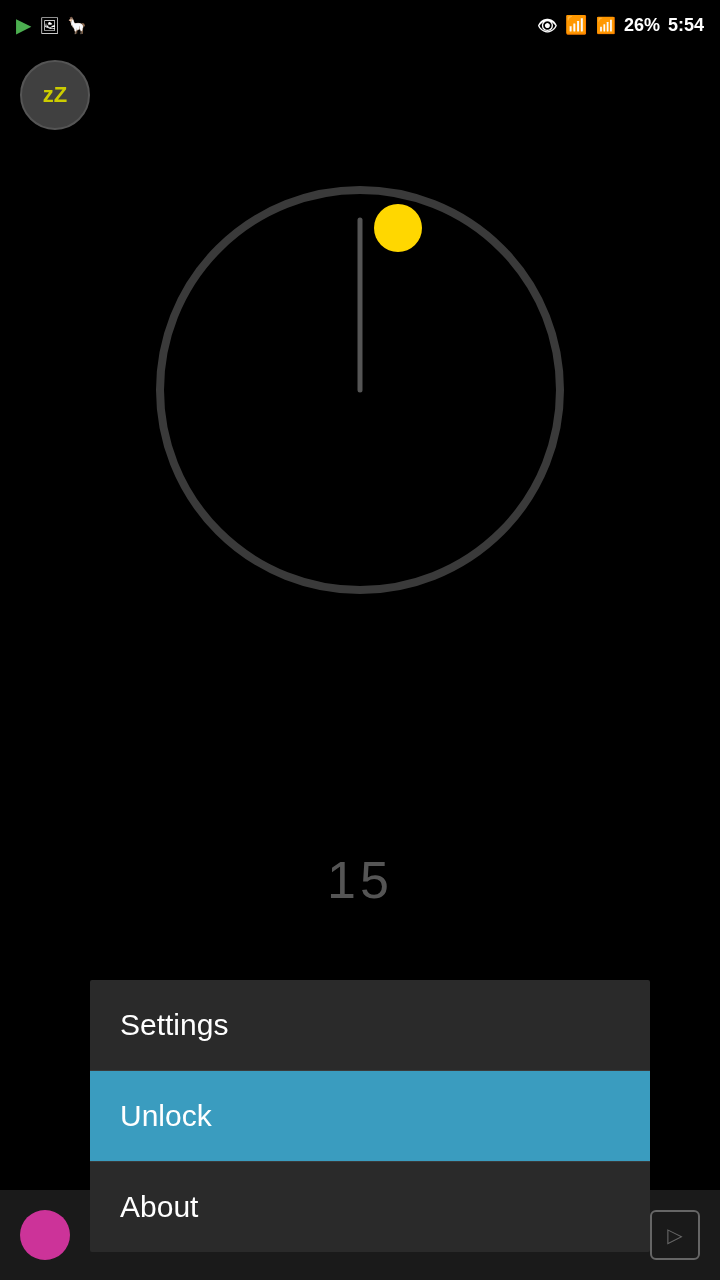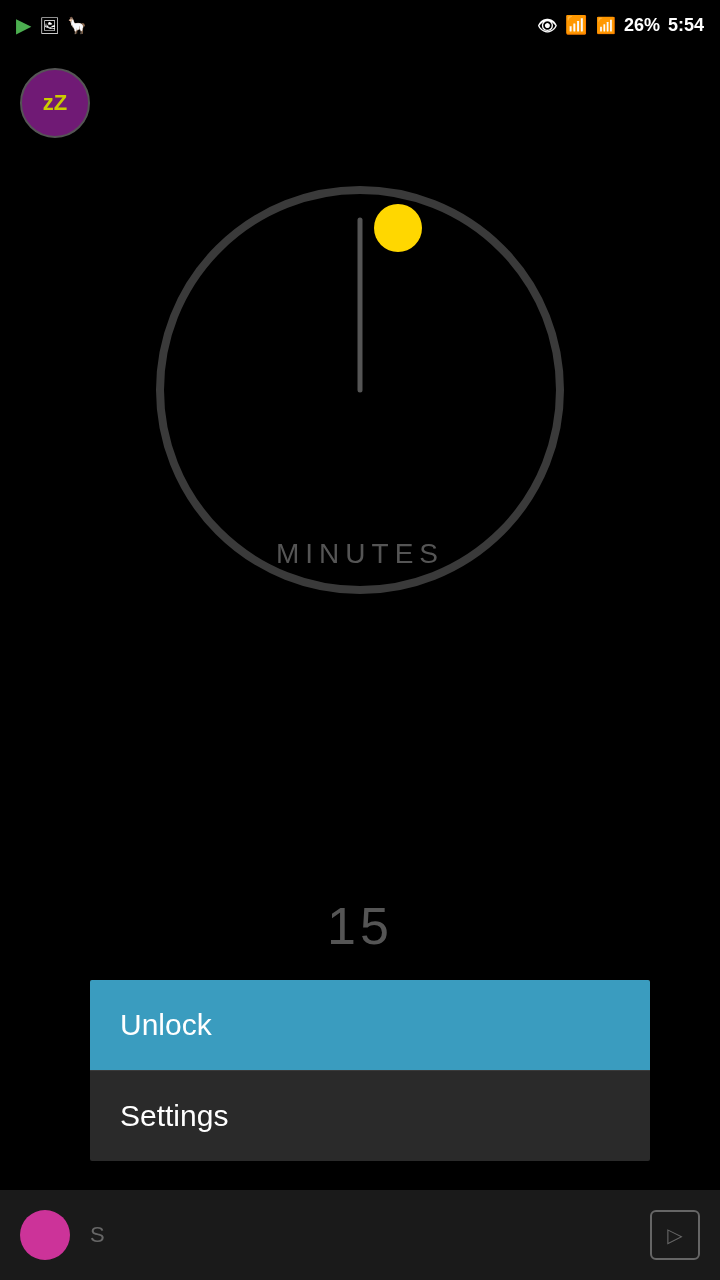--- a/index.html
+++ b/index.html
@@ -47,27 +47,27 @@
     }
 
     .status-icon {
       color: #ffffff;
       font-size: 16px;
     }
 
     
     #app-icon {
       position: absolute;
-      top: 68px;
+      top: 60px;
       left: 20px;
       width: 70px;
       height: 70px;
       border-radius: 50%;
       border: 2px solid #555;
-      background: #701a75;
+      background: #404040;
       display: flex;
       align-items: center;
       justify-content: center;
       z-index: 10;
     }
 
     #app-icon-inner {
       color: #cccc00;
       font-size: 22px;
       font-weight: bold;
@@ -95,21 +95,21 @@
       transform: translateX(-50%);
       color: #555555;
       font-size: 28px;
       letter-spacing: 6px;
       text-transform: uppercase;
     }
 
     
     #number-display {
       position: absolute;
-      top: 896px;
+      top: 850px;
       left: 50%;
       transform: translateX(-50%);
       color: #555555;
       font-size: 52px;
       font-weight: 200;
       letter-spacing: 4px;
     }
 
     
     #dropdown-menu {
@@ -219,31 +219,33 @@
 
 <div id="timer-container">
   <svg id="timer-svg" viewBox="0 0 460 460">
 
     <circle cx="230" cy="230" r="200" fill="none" stroke="#3a3a3a" stroke-width="8"></circle>
 
     <line x1="230" y1="230" x2="230" y2="60" stroke="#555555" stroke-width="5" stroke-linecap="round"></line>
 
     <circle cx="268" cy="68" r="24" fill="#FFD700"></circle>
   </svg>
-  <div id="timer-label">MINUTES</div>
 </div>
 
 <div id="number-display">15</div>
 
 <div id="dropdown-menu">
+  <div class="menu-item">
+    <span>Settings</span>
+  </div>
   <div class="menu-item active">
     <span>Unlock</span>
   </div>
   <div class="menu-item">
-    <span>Settings</span>
+    <span>About</span>
   </div>
 </div>
 
 <div id="bottom-bar">
   <div id="bottom-dot"></div>
   <span id="bottom-text">S</span>
   <div id="bottom-right-btn">▷</div>
 </div>
 
 </body></html>

